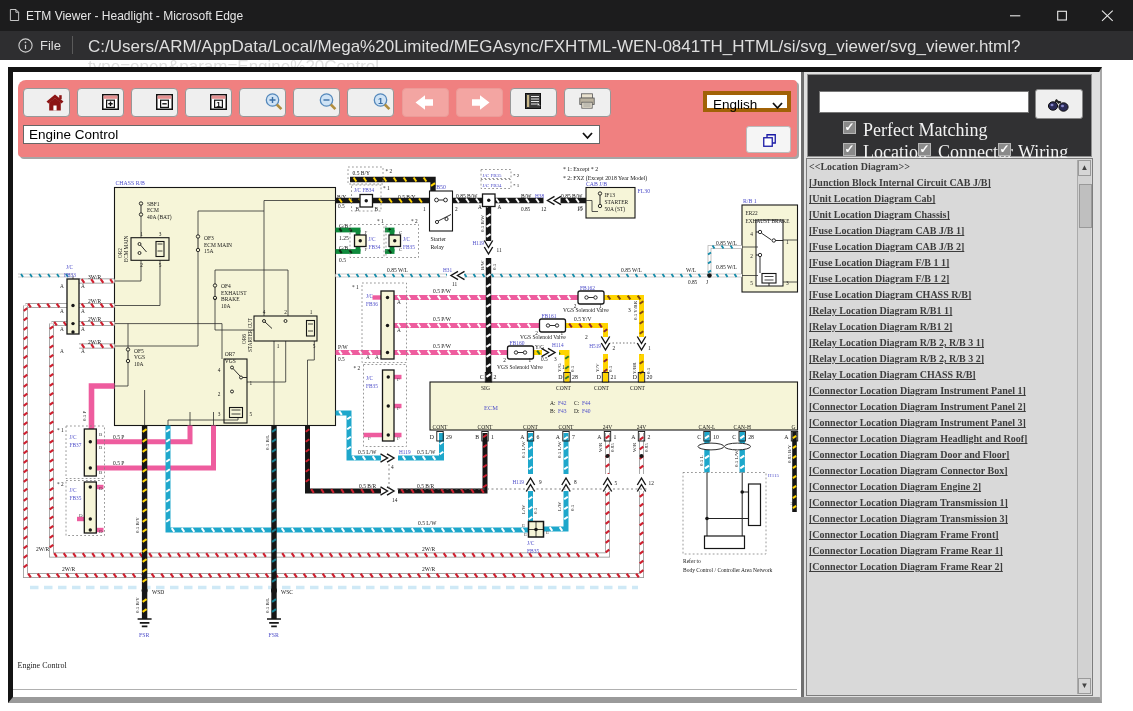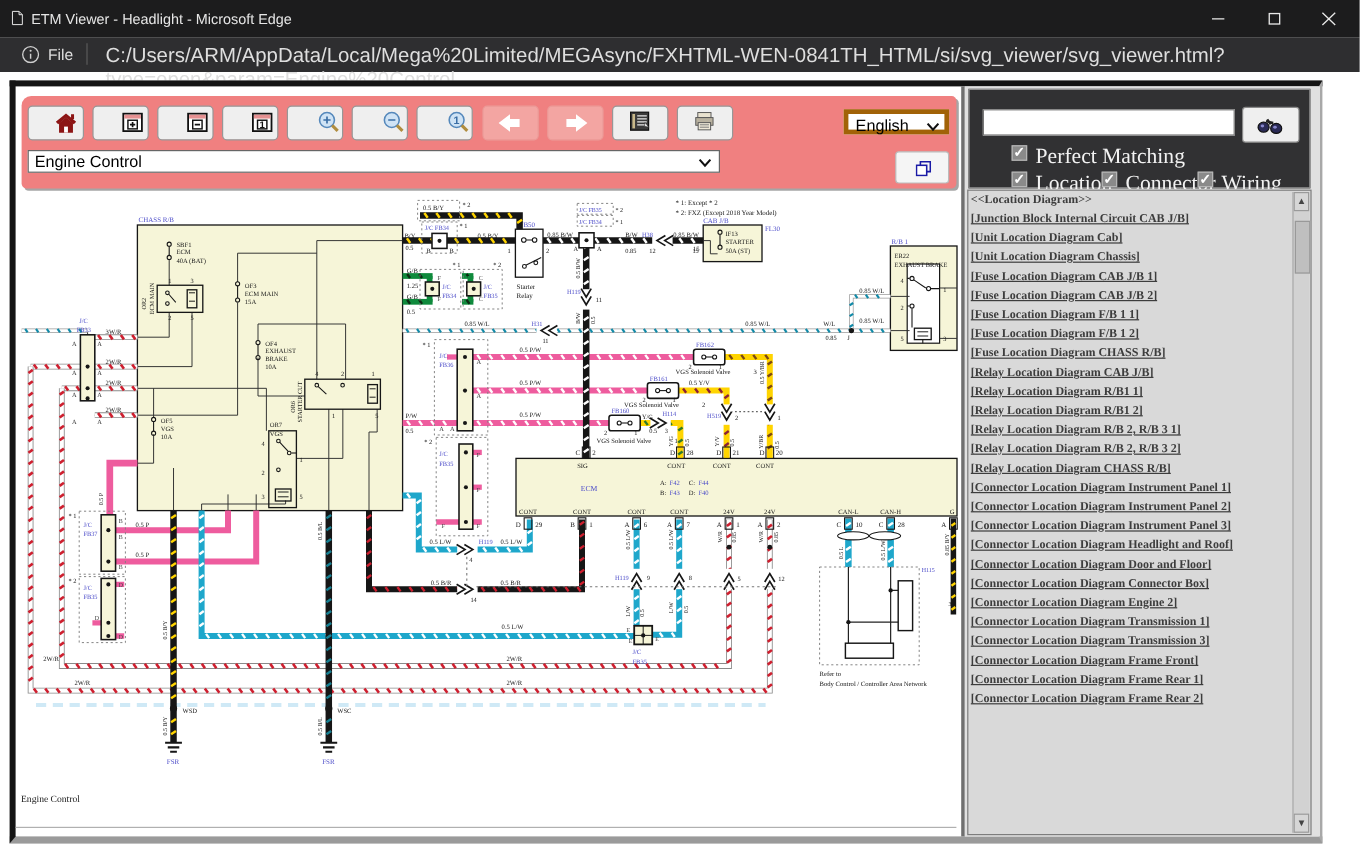--- a/index.html
+++ b/index.html
@@ -185,21 +185,20 @@
     <div id="listtxt">
       <div class="nound">&lt;&lt;Location Diagram&gt;&gt;</div>
       <div>[Junction Block Internal Circuit CAB J/B]</div>
       <div>[Unit Location Diagram Cab]</div>
       <div>[Unit Location Diagram Chassis]</div>
       <div>[Fuse Location Diagram CAB J/B 1]</div>
       <div>[Fuse Location Diagram CAB J/B 2]</div>
       <div>[Fuse Location Diagram F/B 1 1]</div>
       <div>[Fuse Location Diagram F/B 1 2]</div>
       <div>[Fuse Location Diagram CHASS R/B]</div>
-      <div>[Relay Location Diagram CAB J/B]</div>
       <div>[Relay Location Diagram R/B1 1]</div>
       <div>[Relay Location Diagram R/B1 2]</div>
       <div>[Relay Location Diagram R/B 2, R/B 3 1]</div>
       <div>[Relay Location Diagram R/B 2, R/B 3 2]</div>
       <div>[Relay Location Diagram CHASS R/B]</div>
       <div>[Connector Location Diagram Instrument Panel 1]</div>
       <div>[Connector Location Diagram Instrument Panel 2]</div>
       <div>[Connector Location Diagram Instrument Panel 3]</div>
       <div>[Connector Location Diagram Headlight and Roof]</div>
       <div>[Connector Location Diagram Door and Floor]</div>

